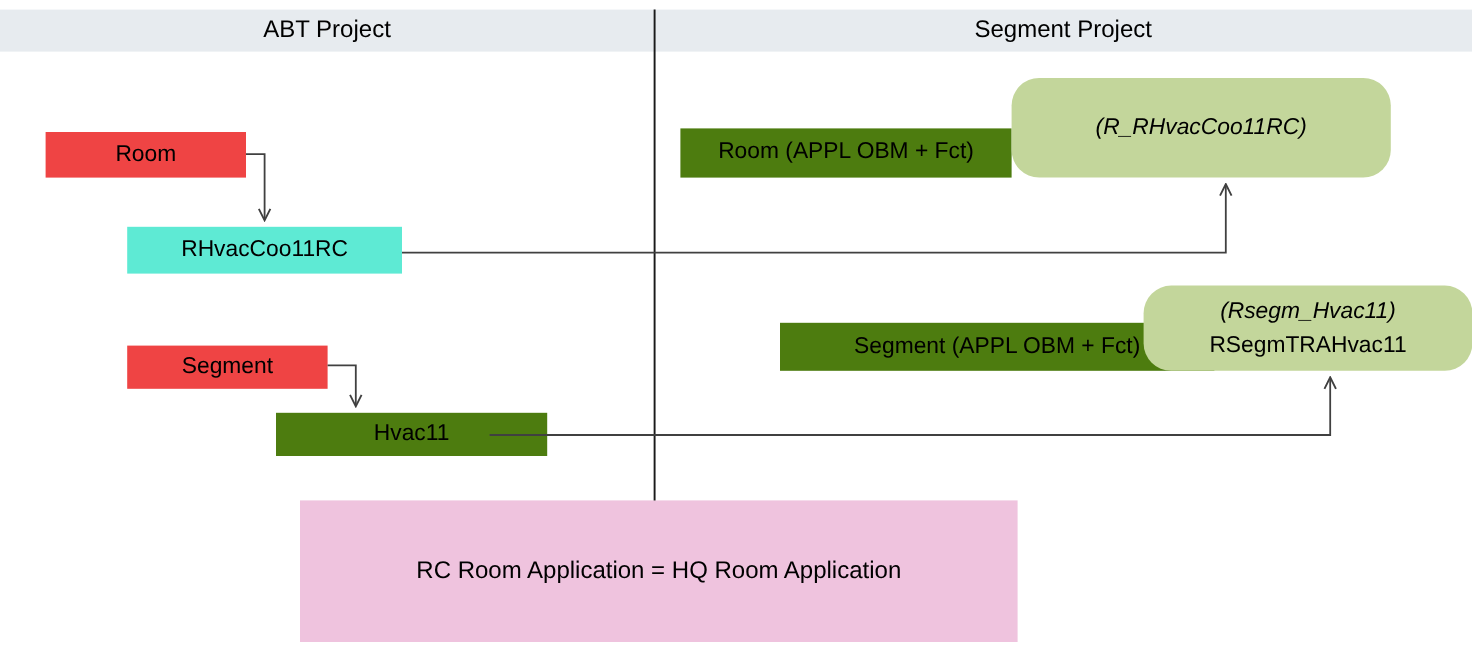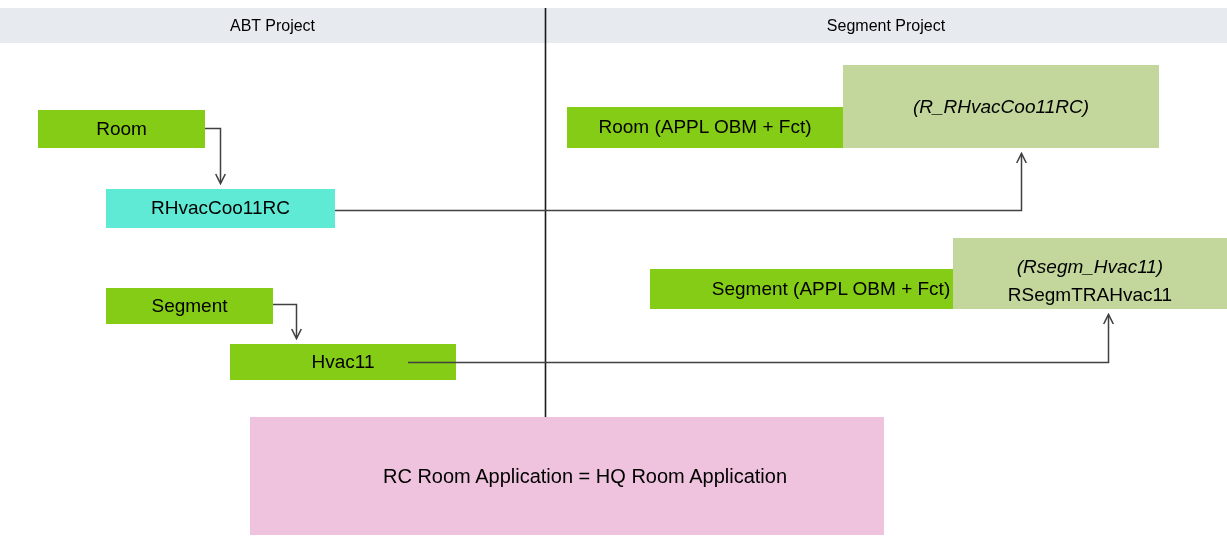--- a/index.html
+++ b/index.html
@@ -23,56 +23,56 @@
     top: 8px;
     width: 1227px;
     height: 35px;
     background: #e7ebef;
     display: flex;
   }
   .header-cell {
     display: flex;
     align-items: center;
     justify-content: center;
-    font-size: 16px;
+    font-size: 20px;
     color: #000000;
   }
   .header-cell.left  { width: 545px; }
   .header-cell.right { width: 682px; }
 
   
   .box {
     position: absolute;
     display: flex;
     align-items: center;
     justify-content: center;
     font-size: 19px;
     line-height: 1.2;
     text-align: center;
     white-space: nowrap;
   }
-  .entity      { background: #84cc16; }
+  .entity      { background: #ef4444; }
   .rc          { background: #5eead4; }
-  .appl        { background: #84cc16; }
-  .tra         { background: #c3d69b; flex-direction: column; justify-content: center; }
+  .appl        { background: #4d7c0f; }
+  .tra         { background: #c3d69b; flex-direction: column; justify-content: center; border-radius: 23px; }
   .note        { background: #efc3de; font-size: 20px; }
 
   .tra .alias  { font-style: italic; }
   .tra .line   { display: block; line-height: 28px; }
 
   
   .box-room        { left: 38px;  top: 110px; width: 167px; height: 38px; }
   .box-room-rc     { left: 106px; top: 189px; width: 229px; height: 39px; }
   .box-segment     { left: 106px; top: 288px; width: 167px; height: 36px; text-align: right; }
   .box-hvac        { left: 182px; top: 344px; width: 226px; height: 36px; margin-left: 48px; }
   .box-room-appl   { left: 567px; top: 107px; width: 276px; height: 41px; }
   .box-room-tra    { left: 843px; top: 65px;  width: 316px; height: 83px; }
   .box-seg-appl    { left: 650px; top: 269px; width: 362px; height: 40px; }
-  .box-seg-tra     { left: 953px; top: 238px; width: 274px; height: 71px; justify-content: flex-end; }
-  .box-note        { left: 250px; top: 417px; width: 598px; height: 118px; padding-left: 36px; }
+  .box-seg-tra     { left: 953px; top: 238px; width: 274px; height: 71px; }
+  .box-note        { left: 250px; top: 417px; width: 598px; height: 118px; }
 
   .connector-layer {
     position: absolute;
     left: 0;
     top: 0;
     width: 1227px;
     height: 539px;
     pointer-events: none;
   }
 </style>

